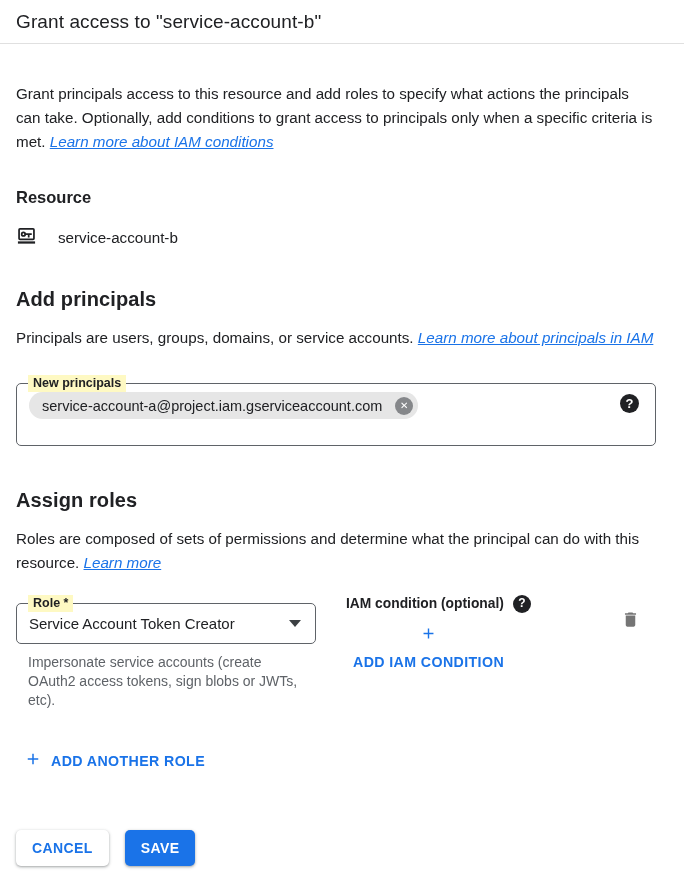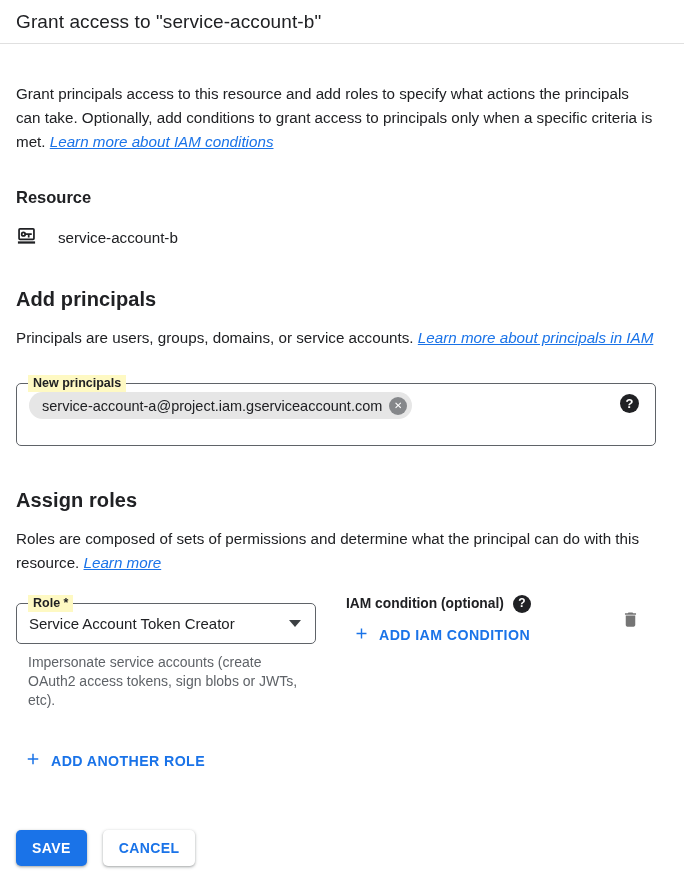--- a/index.html
+++ b/index.html
@@ -79,21 +79,21 @@
     height: 63px;
     width: 640px;
     cursor: text;
   }
   .chip {
     position: absolute;
     top: 8px;
     left: 12px;
     display: inline-flex;
     align-items: center;
-    gap: 7px;
+    gap: 13px;
     background: #e6e6e6;
     border-radius: 14px;
     height: 27px;
     padding: 0 5px 0 13px;
     font-size: 14.5px;
     color: #202124;
     max-width: 560px;
   }
   .chip-close {
     width: 18px; height: 18px;
@@ -171,21 +171,21 @@
     background: none;
     border: none;
     color: #1a73e8;
     font-family: "Liberation Sans", sans-serif;
     font-size: 14.2px;
     font-weight: 700;
     letter-spacing: 0.4px;
     cursor: pointer;
     padding: 0;
   }
-  .add-cond-btn { margin-top: 12px; margin-left: 7px; }
+  .add-cond-btn { margin-top: 12px; margin-left: 7px; flex-direction: column; }
   .delete-col {
     margin-left: auto;
     margin-top: 16px;
     margin-right: 16px;
   }
   .icon-btn { cursor: pointer; display: inline-flex; }
   .add-role-btn { margin-top: 40px; margin-left: 8px; }
   .footer { margin-top: 58px; display: flex; gap: 16px; }
   .btn {
     height: 36px;
@@ -292,18 +292,18 @@
     <button class="text-btn add-role-btn">
       <span class="icon">
         <svg width="18" height="18" viewBox="0 0 24 24" fill="#1a73e8">
             <path d="M19 13h-6v6h-2v-6H5v-2h6V5h2v6h6v2z"></path>
           </svg>
       </span>
       <span>ADD ANOTHER ROLE</span>
     </button>
 
     <div class="footer">
+      <button class="btn btn-secondary">CANCEL</button>
       <button class="btn btn-primary">SAVE</button>
-      <button class="btn btn-secondary">CANCEL</button>
     </div>
 
   </div>
 </div>
 
 </body></html>

